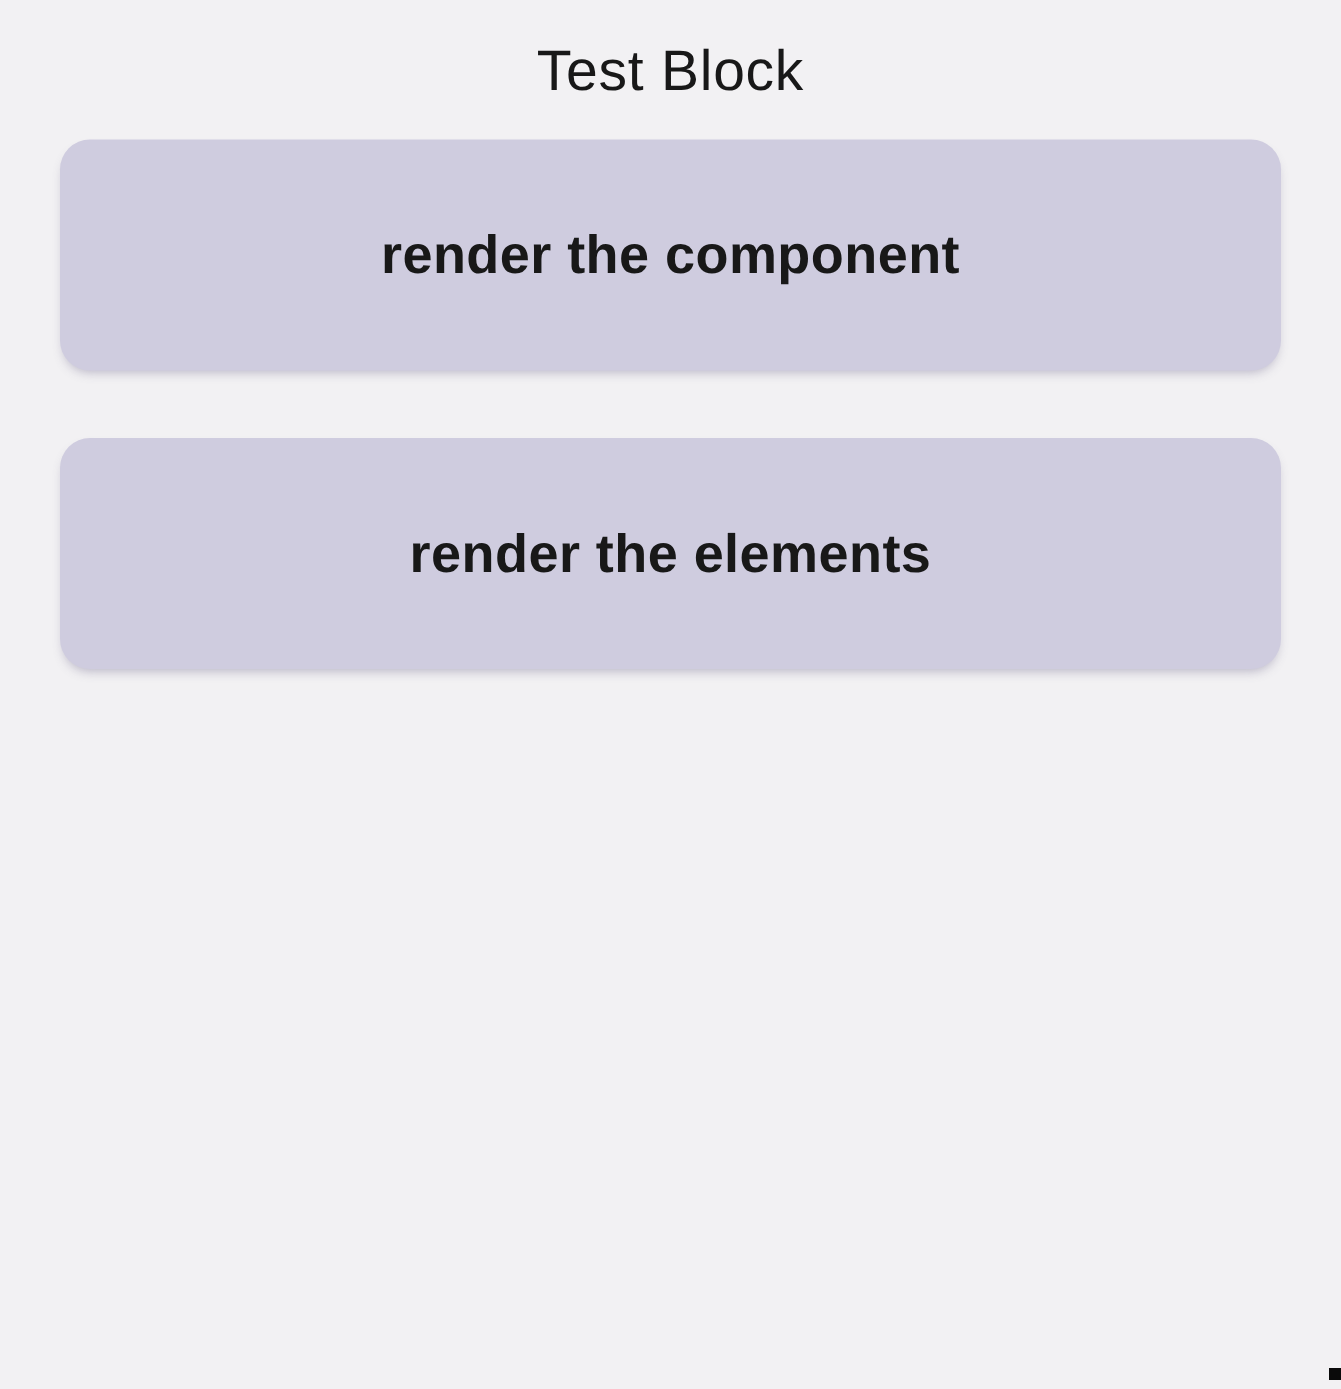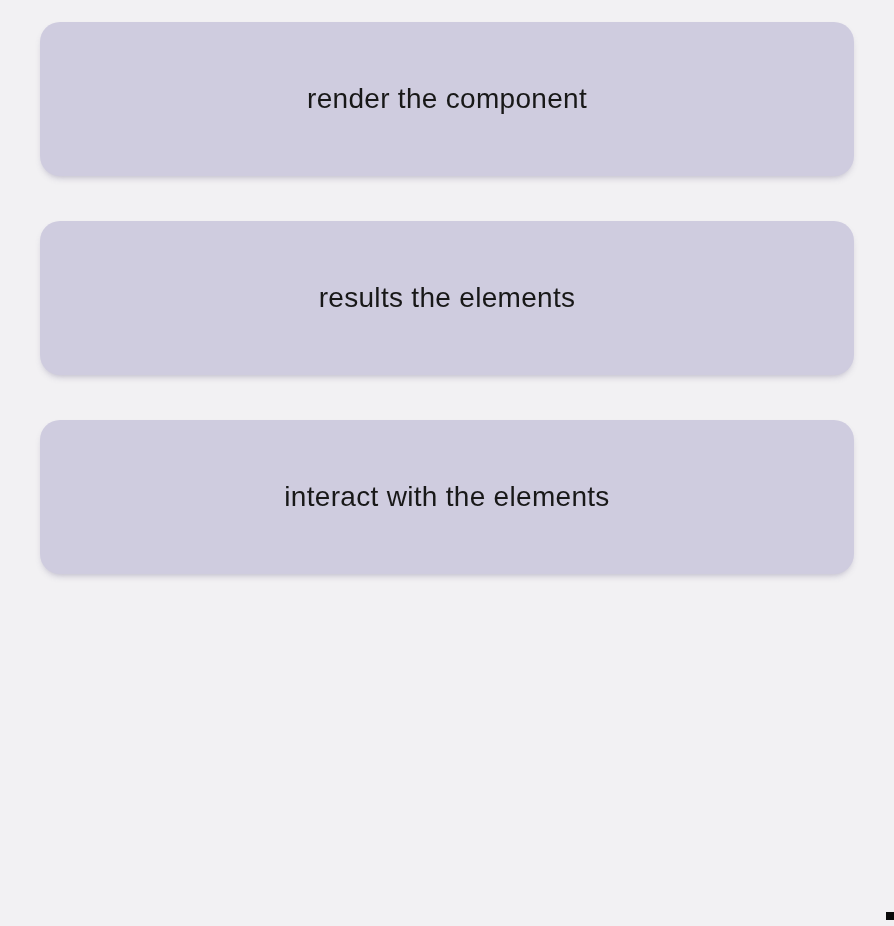--- a/index.html
+++ b/index.html
@@ -45,52 +45,50 @@
   .step-block {
     height: 154px;
     border-radius: 20px;
     background: var(--block);
     display: flex;
     align-items: center;
     justify-content: center;
     box-shadow: 0 4px 7px -3px rgba(110, 104, 140, 0.45);
   }
   .step-label {
-    font-size: 28px;
-    font-weight: 400;
+    font-size: 36px;
+    font-weight: 700;
     color: var(--text);
     letter-spacing: 0.3px;
   }
   .corner-artifact {
     position: absolute;
     right: 0;
     top: 912px;
     width: 8px;
     height: 8px;
     background: #0a0a0a;
   }
 </style>
 </head>
 <body>
 
 <div class="stage">
 
+  <div class="diagram-title">Test Block</div>
 
   <div class="steps-list">
 
     <div class="step-block">
       <span class="step-label">render the component</span>
     </div>
 
     <div class="step-block">
-      <span class="step-label">results the elements</span>
+      <span class="step-label">render the elements</span>
     </div>
 
-    <div class="step-block">
-      <span class="step-label">interact with the elements</span>
-    </div>
 
 
   </div>
 
   <div class="corner-artifact"></div>
 
 </div>
 
 </body></html>

